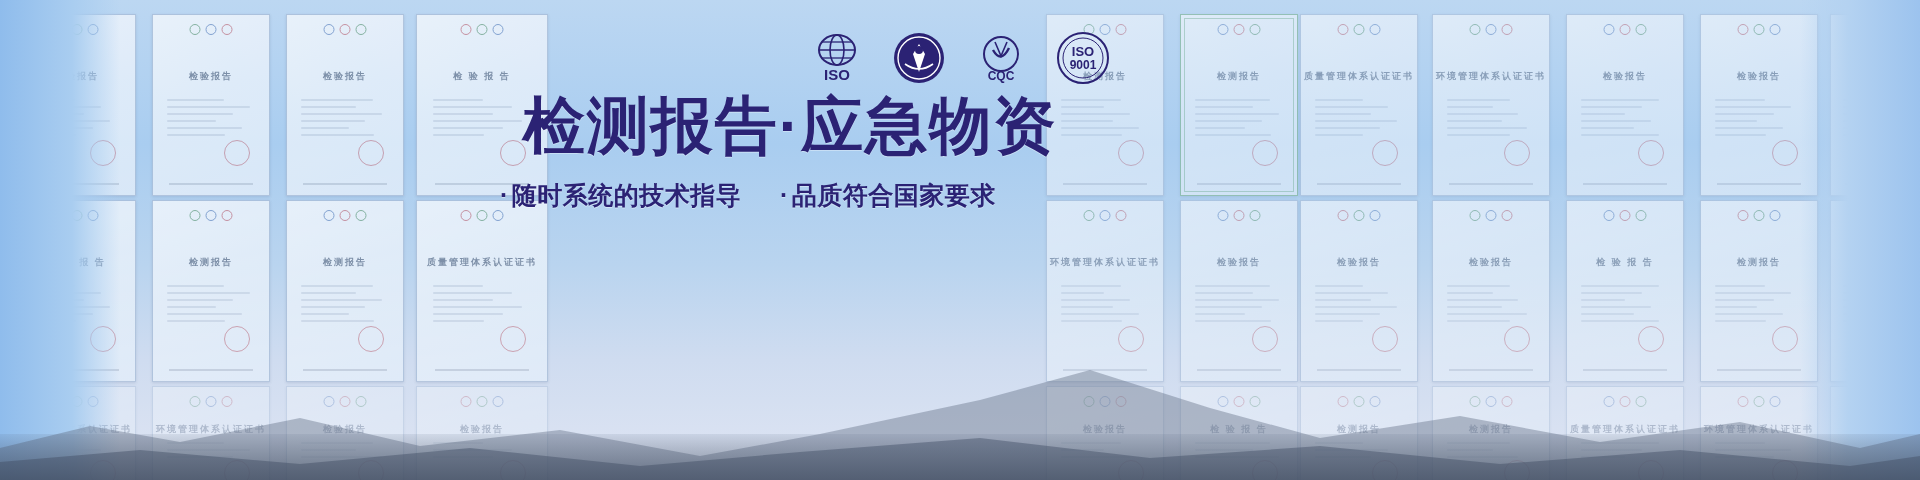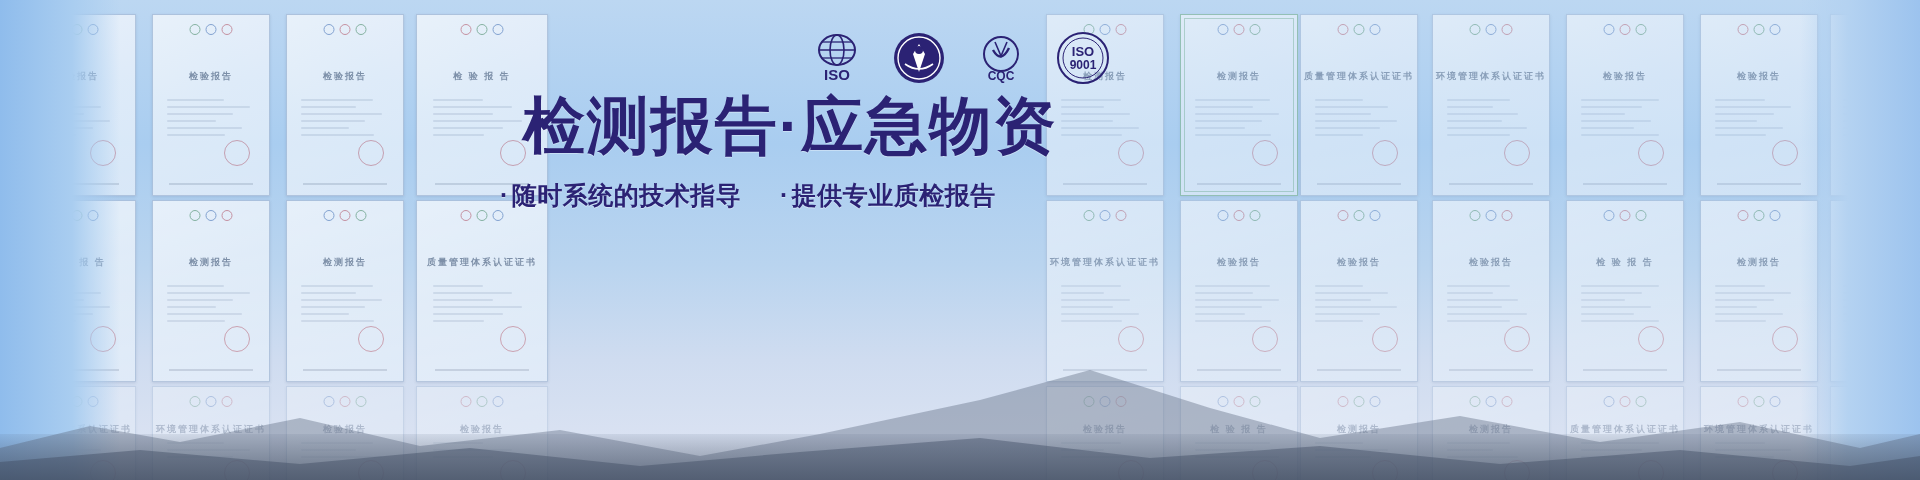--- a/index.html
+++ b/index.html
@@ -699,17 +699,17 @@
         <text x="28" y="26" text-anchor="middle" font-size="13" font-weight="bold" fill="#2b2274" font-family="Liberation Sans, sans-serif">ISO</text>
         <text x="28" y="39" text-anchor="middle" font-size="12" font-weight="bold" fill="#2b2274" font-family="Liberation Sans, sans-serif">9001</text>
       </svg>
     </div>
   </div>
 
   <div class="content">
     <div class="main-title">检测报告·应急物资</div>
     <div class="features" id="featureList">
         <div class="feat"><span class="dot">·</span><span>随时系统的技术指导</span></div>
-        <div class="feat"><span class="dot">·</span><span>提供专业质检报告</span></div>
+        <div class="feat"><span class="dot">·</span><span>品质符合国家要求</span></div>
       </div>
   </div>
 
 </div>
 
 </body></html>

